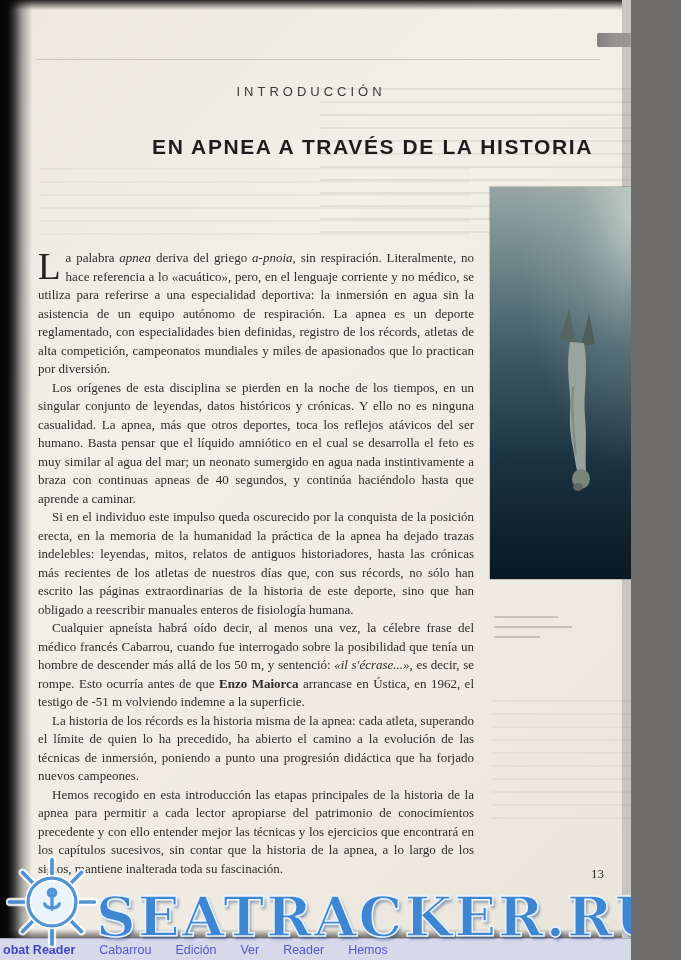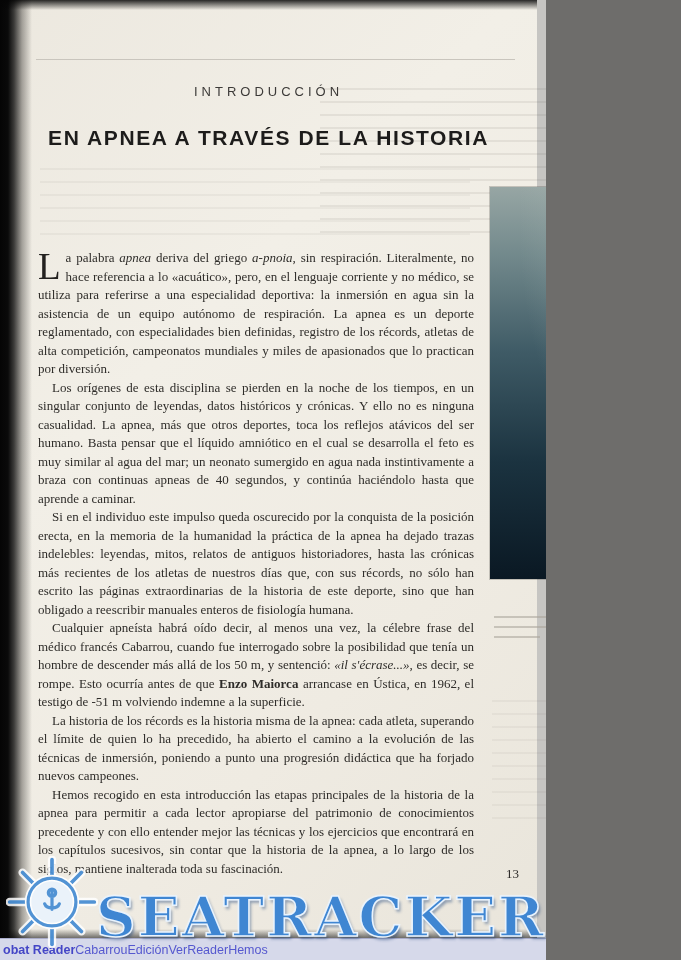--- a/index.html
+++ b/index.html
@@ -1,17 +1,17 @@
 <!DOCTYPE html>
 <html><head>
 <meta charset="utf-8">
 <style>
   html,body{margin:0;padding:0;}
   body{font-family:"Liberation Serif",serif;background:#6e6d6b;}
-  .screen{position:relative;width:546px;height:960px;overflow:hidden;background:#c6c5c2;}
+  .screen{position:relative;width:631px;height:960px;overflow:hidden;background:#c6c5c2;}
 
   
   .page{position:absolute;left:0;top:0;right:9px;bottom:22px;
     background:linear-gradient(135deg,#ece8df 0%,#f2efe7 35%,#efebe2 70%,#e9e5db 100%);}
   .binding{position:absolute;left:0;top:0;bottom:0;width:32px;
     background:linear-gradient(to right,#050505 0px,#0a0a0a 8px,rgba(10,10,10,.78) 14px,rgba(20,18,16,.35) 22px,rgba(20,18,16,0) 32px);}
   .top-edge{position:absolute;left:0;right:0;top:0;height:10px;
     background:linear-gradient(to bottom,rgba(5,5,5,.85),rgba(5,5,5,0));}
   .bottom-edge{position:absolute;left:0;right:0;bottom:0;height:9px;
     background:linear-gradient(to top,rgba(5,5,5,.55),rgba(5,5,5,0));}
@@ -19,21 +19,21 @@
   .corner-smudge{position:absolute;left:597px;top:33px;width:62px;height:14px;border-radius:2px;
     background:linear-gradient(to right,#6f6f6e,#989795 60%,#b5b3af);opacity:.85;}
 
   
   .ghost{position:absolute;filter:blur(.7px);opacity:.16;pointer-events:none;
     background-image:repeating-linear-gradient(to bottom,rgba(85,80,72,.55) 0px,rgba(85,80,72,.55) 2px,rgba(85,80,72,0) 2px,rgba(85,80,72,0) 13px);}
   .ghost-bar{position:absolute;height:2px;background:#a9a49a;opacity:.55;filter:blur(.4px);}
 
   .kicker{position:absolute;left:30px;right:30px;top:84px;text-align:center;
     font-family:"Liberation Sans",sans-serif;font-size:13px;letter-spacing:4px;color:#3c3a38;}
-  .title{position:absolute;left:20px;right:20px;top:126px;margin:0;text-align:center;
+  .title{position:absolute;left:20px;right:20px;top:126px;margin:9px;text-align:right;
     font-family:"Liberation Sans",sans-serif;font-weight:700;font-size:21px;letter-spacing:1.6px;color:#1d1c1b;}
 
   .textcol{position:absolute;left:38px;top:249px;width:436px;
     font-size:13px;line-height:18.5px;color:#2e2c29;text-align:justify;}
   .textcol p{margin:0;}
   .textcol p.indent{text-indent:14px;}
   .dropcap{float:left;font-size:37px;line-height:31px;padding:2px 5px 0 0;color:#23211f;}
 
   .photo{position:absolute;left:490px;top:187px;width:170px;height:392px;margin:0;
     box-shadow:0 0 0 1px rgba(60,60,55,.25);}
@@ -44,21 +44,21 @@
   
   .watermark{position:absolute;left:0;top:852px;width:681px;height:100px;display:flex;align-items:center;z-index:30;pointer-events:none;}
   .wm-logo{width:92px;height:92px;margin-left:6px;flex:0 0 auto;opacity:.95;}
   .wm-text{font-family:"DejaVu Serif",serif;font-weight:700;font-size:55px;letter-spacing:2px;
     white-space:nowrap;margin-left:-2px;color:#3f86d2;
     -webkit-text-stroke:1.5px #e9f3fd;
     text-shadow:0 0 2px rgba(255,255,255,.9),2px 3px 3px rgba(18,58,115,.45);margin-top:28px;}
 
   
   .menubar{position:absolute;left:0;right:0;bottom:0;height:22px;background:#d6d9ea;
-    border-top:1px solid #aaadcb;display:flex;align-items:center;
+    border-top:1px solid #aaadcb;display:flex;align-items:center;gap:24px;
     font-family:"Liberation Sans",sans-serif;font-size:12.5px;color:#5558cf;padding-left:3px;box-sizing:border-box;}
   .menubar .app{font-weight:700;color:#4446c6;}
   .menubar span{cursor:default;}
 </style>
 </head>
 <body>
 
 <div class="screen">
 
   <div class="page">

